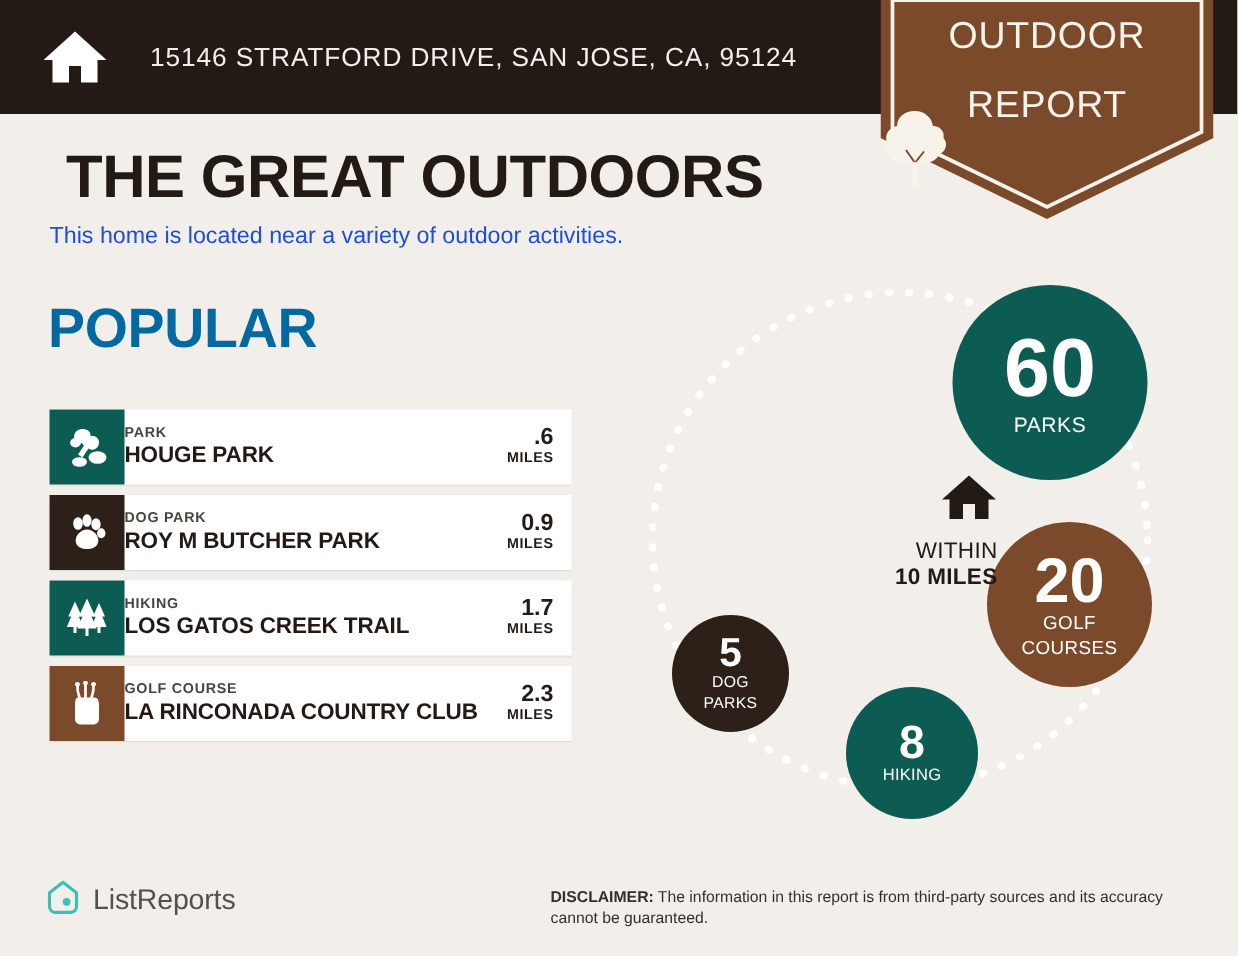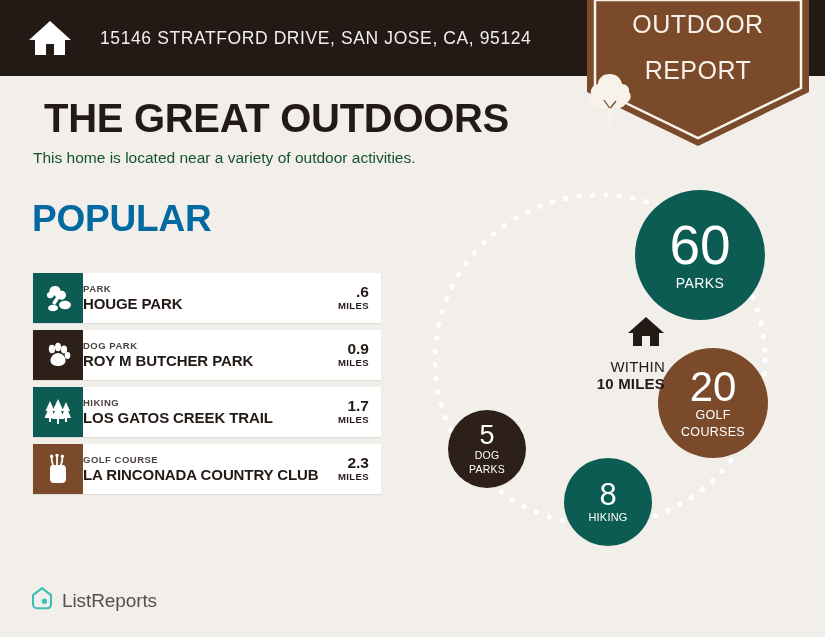--- a/index.html
+++ b/index.html
@@ -40,21 +40,21 @@
   .badge-tree{position:absolute;left:0;top:78px;width:222px;text-align:center;}
 
   
   .title{
     position:absolute;left:44px;top:98px;
     font-size:40px;font-weight:bold;letter-spacing:-0.3px;color:#231a16;
     margin:0;line-height:1;
   }
   .subtitle{
     position:absolute;left:33px;top:150px;
-    font-size:15.5px;color:#14532d;line-height:1;
+    font-size:15.5px;color:#1d4ed8;line-height:1;
   }
   .section-title{
     position:absolute;left:32px;top:200px;
     font-size:37px;font-weight:bold;letter-spacing:-0.2px;color:#0369a1;line-height:1;
   }
 
   
   .list{position:absolute;left:33px;top:273px;width:348px;}
   .row{
     display:flex;align-items:stretch;height:50px;margin-bottom:7px;background:#ffffff;
@@ -73,21 +73,21 @@
   .dist{font-size:15.5px;font-weight:bold;color:#231a16;line-height:1.05;}
   .mi{font-size:9.5px;font-weight:bold;letter-spacing:.4px;color:#231a16;line-height:1.25;}
 
   
   .diagram{position:absolute;left:410px;top:170px;width:415px;height:400px;}
   .ring{position:absolute;left:0;top:0;}
   .bubble{
     position:absolute;border-radius:50%;display:flex;flex-direction:column;
     align-items:center;justify-content:center;color:#ffffff;text-align:center;
   }
-  .bubble .num{font-weight:400;line-height:.95;}
+  .bubble .num{font-weight:700;line-height:.95;}
   .bubble .lbl{font-weight:400;line-height:1.08;}
 
   .b-parks{left:225px;top:20px;width:130px;height:130px;background:#0d5c53;}
   .b-parks .num{font-size:55px;}
   .b-parks .lbl{font-size:14px;letter-spacing:.4px;margin-top:4px;}
 
   .b-golf{left:248px;top:178px;width:110px;height:110px;background:#7a4a2b;}
   .b-golf .num{font-size:42px;}
   .b-golf .lbl{font-size:12.5px;letter-spacing:.3px;margin-top:3px;}
 
@@ -277,14 +277,17 @@
   <div class="logo">
     <span>
       <svg width="24" height="25" viewBox="0 0 24 25">
         <path d="M12 2.2 L21 9.2 L21 18.2 C21 20.6 19.4 22.2 17 22.2 L7 22.2 C4.6 22.2 3 20.6 3 18.2 L3 9.2 Z" fill="none" stroke="#3cbfb4" stroke-width="2.1" stroke-linejoin="round"></path>
         <circle cx="14.4" cy="15.2" r="2.6" fill="#3cbfb4"></circle>
       </svg>
     </span>
     <span class="logo-text">ListReports</span>
   </div>
 
+  <div class="disclaimer">
+    <b>DISCLAIMER:</b><span> The information in this report is from third-party sources and its accuracy cannot be guaranteed.</span>
+  </div>
 
 </div>
 
 </body></html>

